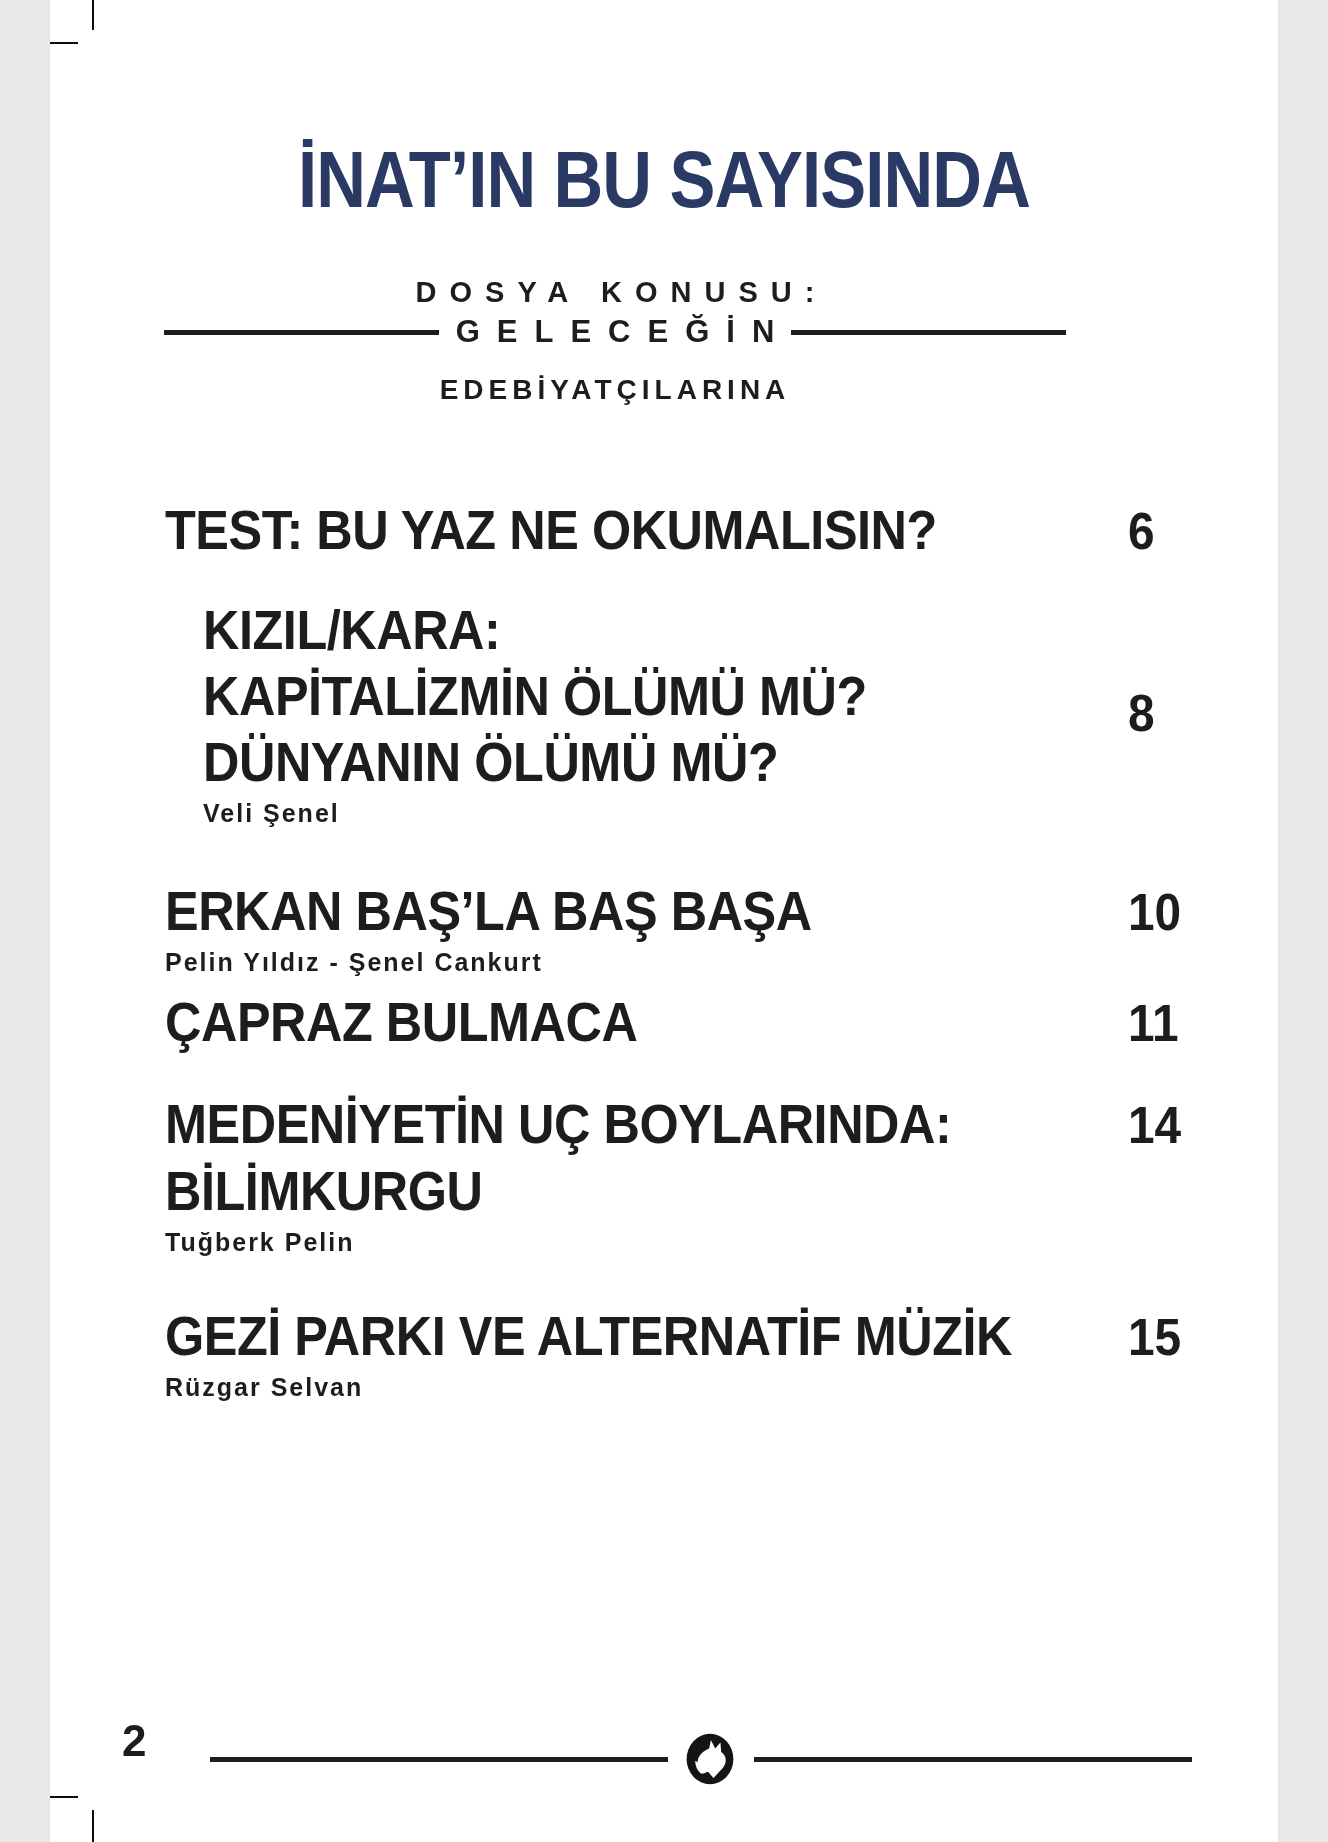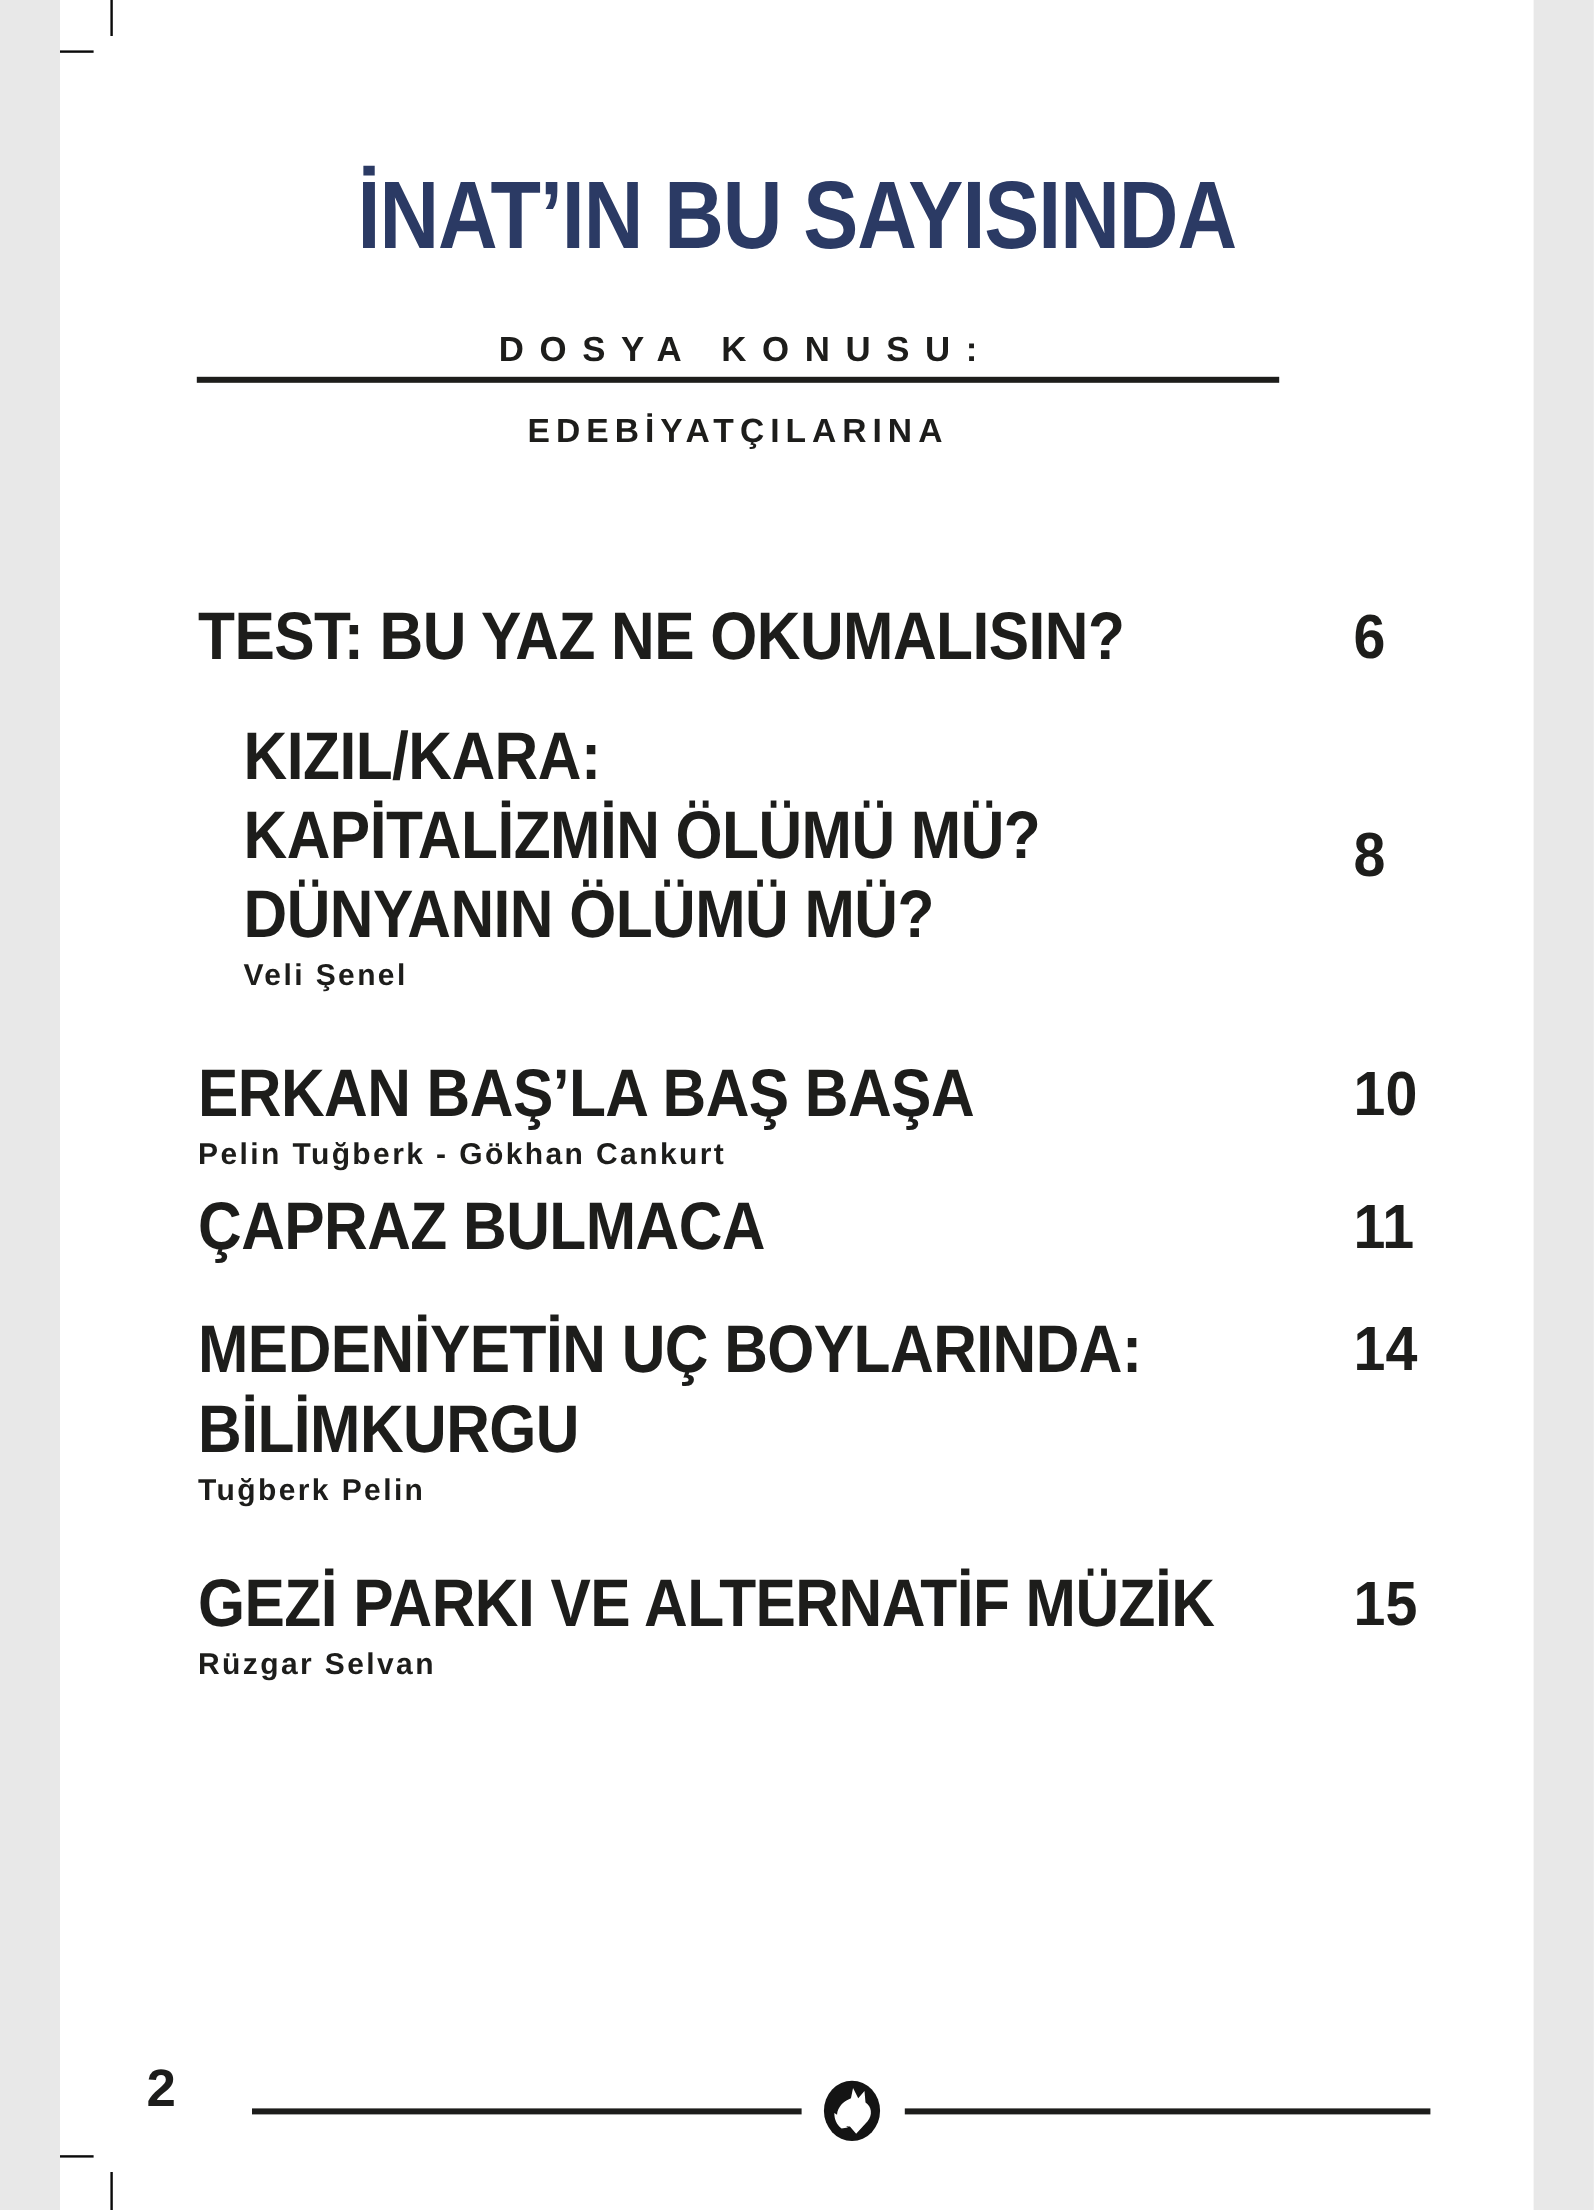--- a/index.html
+++ b/index.html
@@ -107,20 +107,21 @@
   <div class="cm cm-bl-v"></div>
   <div class="cm cm-br-h"></div>
   <div class="cm cm-br-v"></div>
 
   <h1 class="main-title">İNAT’IN BU SAYISINDA</h1>
 
   <div class="dosya">
     <div class="dosya-kicker">DOSYA KONUSU:</div>
     <div class="subject-row">
       <span class="subject-rule"></span>
+      <span class="subject-text">GELECEĞİN</span>
       <span class="subject-rule"></span>
     </div>
     <div class="dosya-sub2">EDEBİYATÇILARINA</div>
   </div>
 
   <div class="toc">
 
 
     <div class="toc-row">
       <div class="toc-text">
@@ -136,21 +137,21 @@
 KAPİTALİZMİN ÖLÜMÜ MÜ?
 DÜNYANIN ÖLÜMÜ MÜ?</div>
         <div class="toc-author">Veli Şenel</div>
       </div>
       <div class="toc-page">8</div>
     </div>
 
     <div class="toc-row">
       <div class="toc-text">
         <div class="toc-title">ERKAN BAŞ’LA BAŞ BAŞA</div>
-        <div class="toc-author">Pelin Tuğberk - Gökhan Cankurt</div>
+        <div class="toc-author">Pelin Yıldız - Şenel Cankurt</div>
       </div>
       <div class="toc-page">10</div>
     </div>
 
     <div class="toc-row">
       <div class="toc-text">
         <div class="toc-title">ÇAPRAZ BULMACA</div>
 
       </div>
       <div class="toc-page">11</div>

